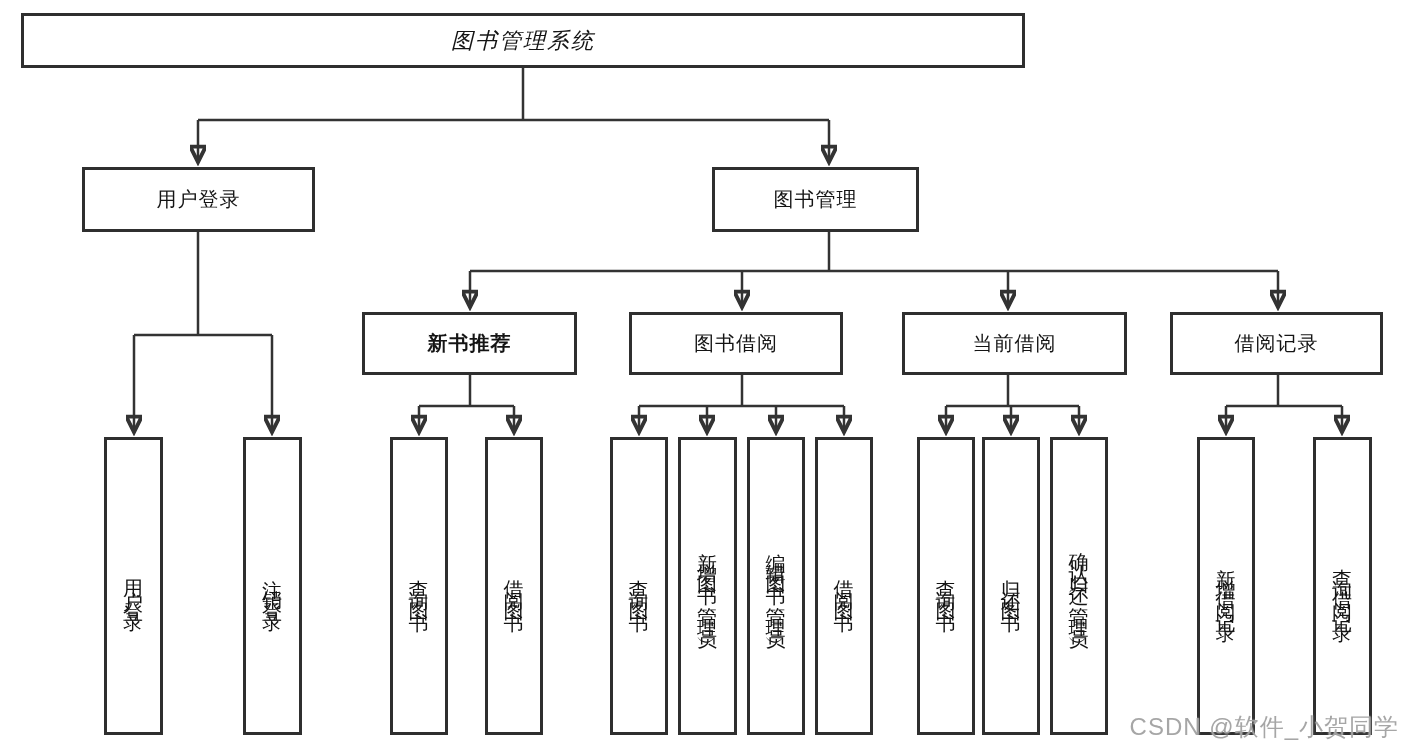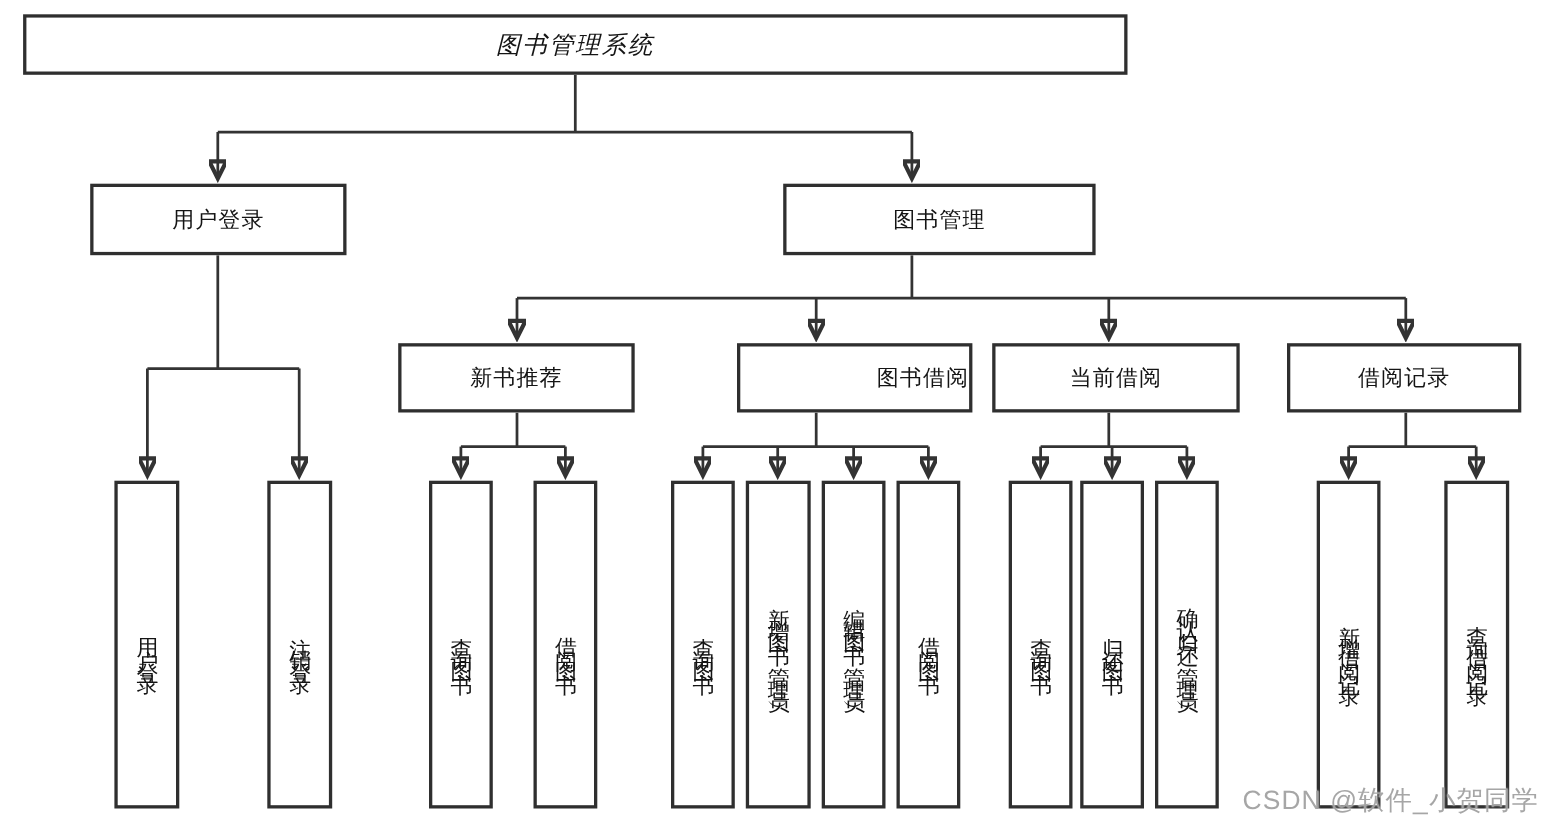--- a/index.html
+++ b/index.html
@@ -118,28 +118,28 @@
     <path d="M1342,406 V430" marker-end="url(#arw)"></path>
   </svg>
 
   <div class="box" style="left:21px; top:13px; width:1004px; height:55px;font-style:italic;">
     <span class="h-label top-label">图书管理系统</span>
   </div>
 
   <div class="box" style="left:82px; top:167px; width:233px; height:65px;">
     <span class="h-label">用户登录</span>
   </div>
-  <div class="box" style="left:712px; top:167px; width:284px; height:65px;">
+  <div class="box" style="left:712px; top:167px; width:207px; height:65px;">
     <span class="h-label">图书管理</span>
   </div>
 
-  <div class="box" style="left:362px; top:312px; width:215px; height:63px;">
+  <div class="box" style="left:362px; top:312px; width:215px; height:63px;font-weight:bold;">
     <span class="h-label">新书推荐</span>
   </div>
-  <div class="box" style="left:670px; top:312px; width:214px; height:63px;justify-content:flex-end;">
+  <div class="box" style="left:629px; top:312px; width:214px; height:63px;">
     <span class="h-label">图书借阅</span>
   </div>
   <div class="box" style="left:902px; top:312px; width:225px; height:63px;">
     <span class="h-label">当前借阅</span>
   </div>
   <div class="box" style="left:1170px; top:312px; width:213px; height:63px;align-items:center;">
     <span class="h-label">借阅记录</span>
   </div>
 
   <div class="box" style="left:104px; top:437px; width:59px; height:298px;">

